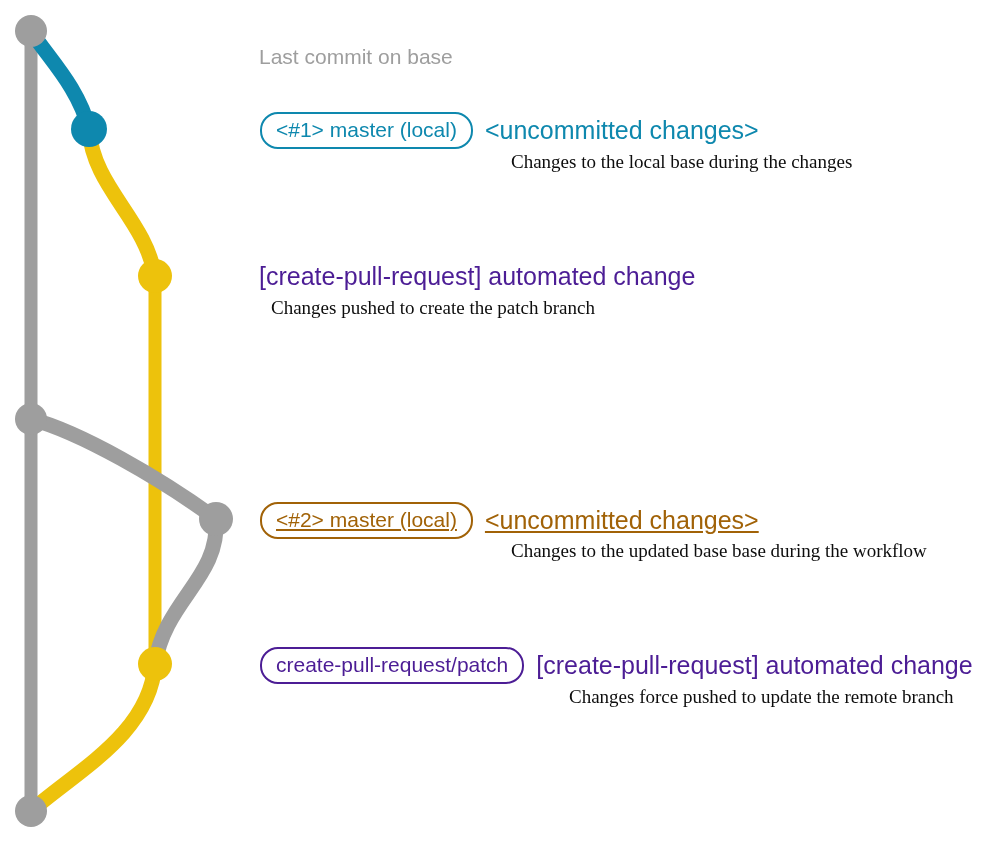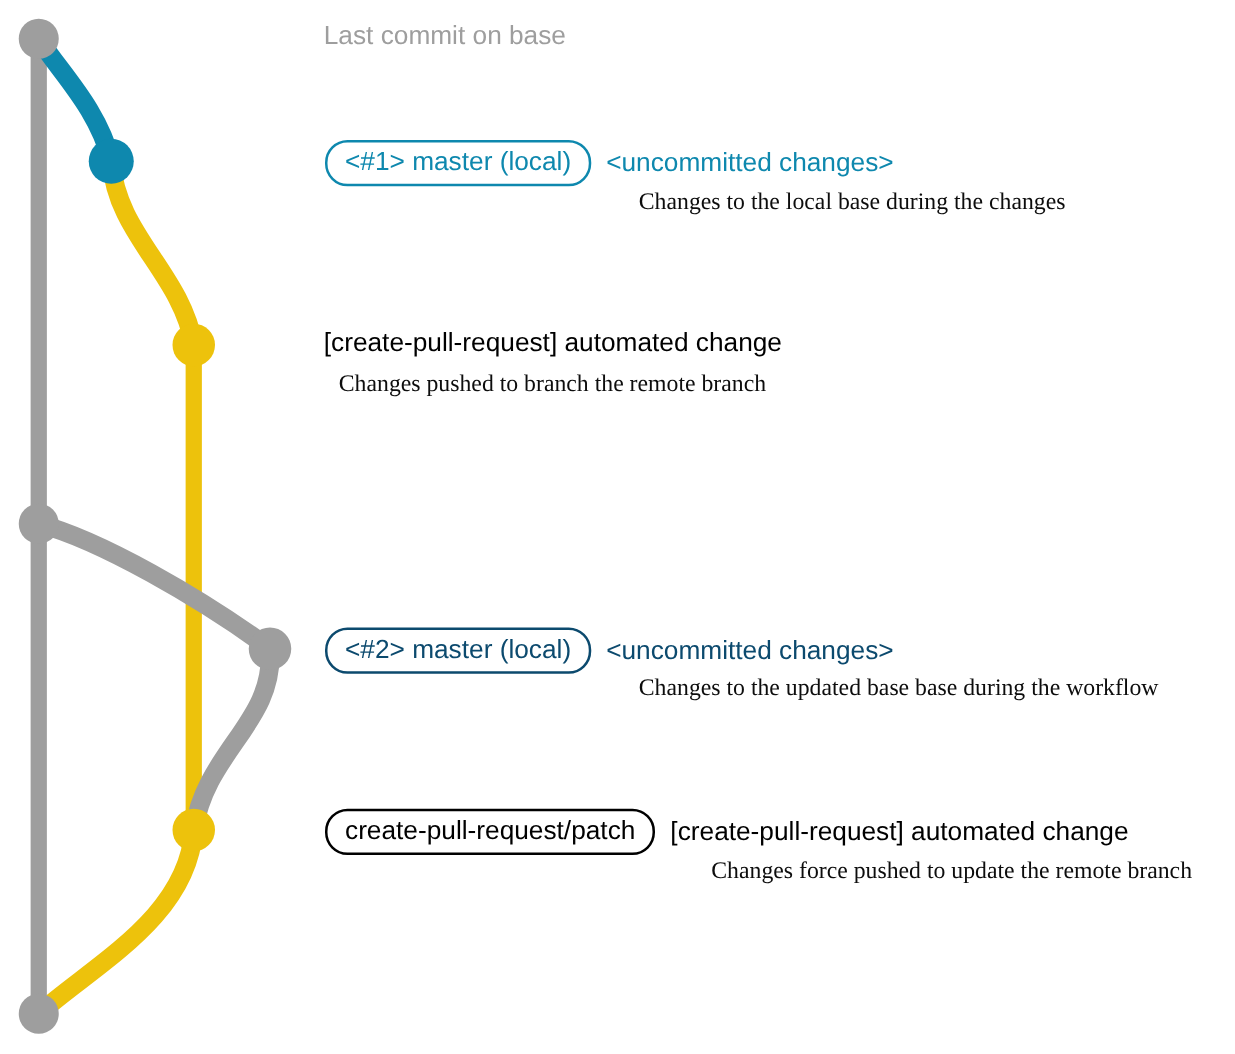--- a/index.html
+++ b/index.html
@@ -37,44 +37,45 @@
     justify-content: center;
     border: 2px solid currentColor;
     border-radius: 18px;
     padding: 5px 14px 7px 14px;
     font-size: 21px;
     line-height: 1;
     font-weight: 500;
     box-sizing: border-box;
   }
   .commit-title {
-    font-size: 21px;
+    font-size: 25px;
     line-height: 1;
     font-weight: 400;
   }
   .badge + .commit-title {
     margin-left: 12px;
   }
   .subtext {
     position: absolute;
     font-family: "Liberation Serif", serif;
     font-size: 19px;
     line-height: 1;
     color: #0d0d0d;
     white-space: nowrap;
   }
   .c-blue   { color: #0E88AE; }
-  .c-yellow { color: #000000; }
-  .c-gray   { color: #0c4a6e; }
+  .c-yellow { color: #4c1d95; }
+  .c-gray   { color: #a16207; text-decoration: underline; }
   .plain-title {
     position: absolute;
     font-size: 21px;
     line-height: 1;
     color: #9E9E9E;
     white-space: nowrap;
+    margin-top: 28px;
   }
 </style>
 </head>
 <body>
 
 <div id="canvas">
 
   <svg id="graph-svg" viewBox="0 0 988 843" xmlns="http://www.w3.org/2000/svg">
 
     <path d="M 31 31 L 31 419" stroke="#9E9E9E" stroke-width="13" fill="none" stroke-linecap="round"></path>
@@ -105,21 +106,21 @@
 
   <div class="row" style="left:260px; top:112px;">
     <span class="badge c-blue">&lt;#1&gt; master (local)</span>
     <span class="commit-title c-blue">&lt;uncommitted changes&gt;</span>
   </div>
   <div class="subtext" style="left:511px; top:152px;">Changes to the local base during the changes</div>
 
   <div class="row" style="left:259px; top:264px;">
     <span class="commit-title c-yellow">[create-pull-request] automated change</span>
   </div>
-  <div class="subtext" style="left:271px; top:298px;">Changes pushed to branch the remote branch</div>
+  <div class="subtext" style="left:271px; top:298px;">Changes pushed to create the patch branch</div>
 
 
   <div class="row" style="left:260px; top:502px;">
     <span class="badge c-gray">&lt;#2&gt; master (local)</span>
     <span class="commit-title c-gray">&lt;uncommitted changes&gt;</span>
   </div>
   <div class="subtext" style="left:511px; top:541px;">Changes to the updated base base during the workflow</div>
 
   <div class="row" style="left:260px; top:647px;">
     <span class="badge c-yellow">create-pull-request/patch</span>

